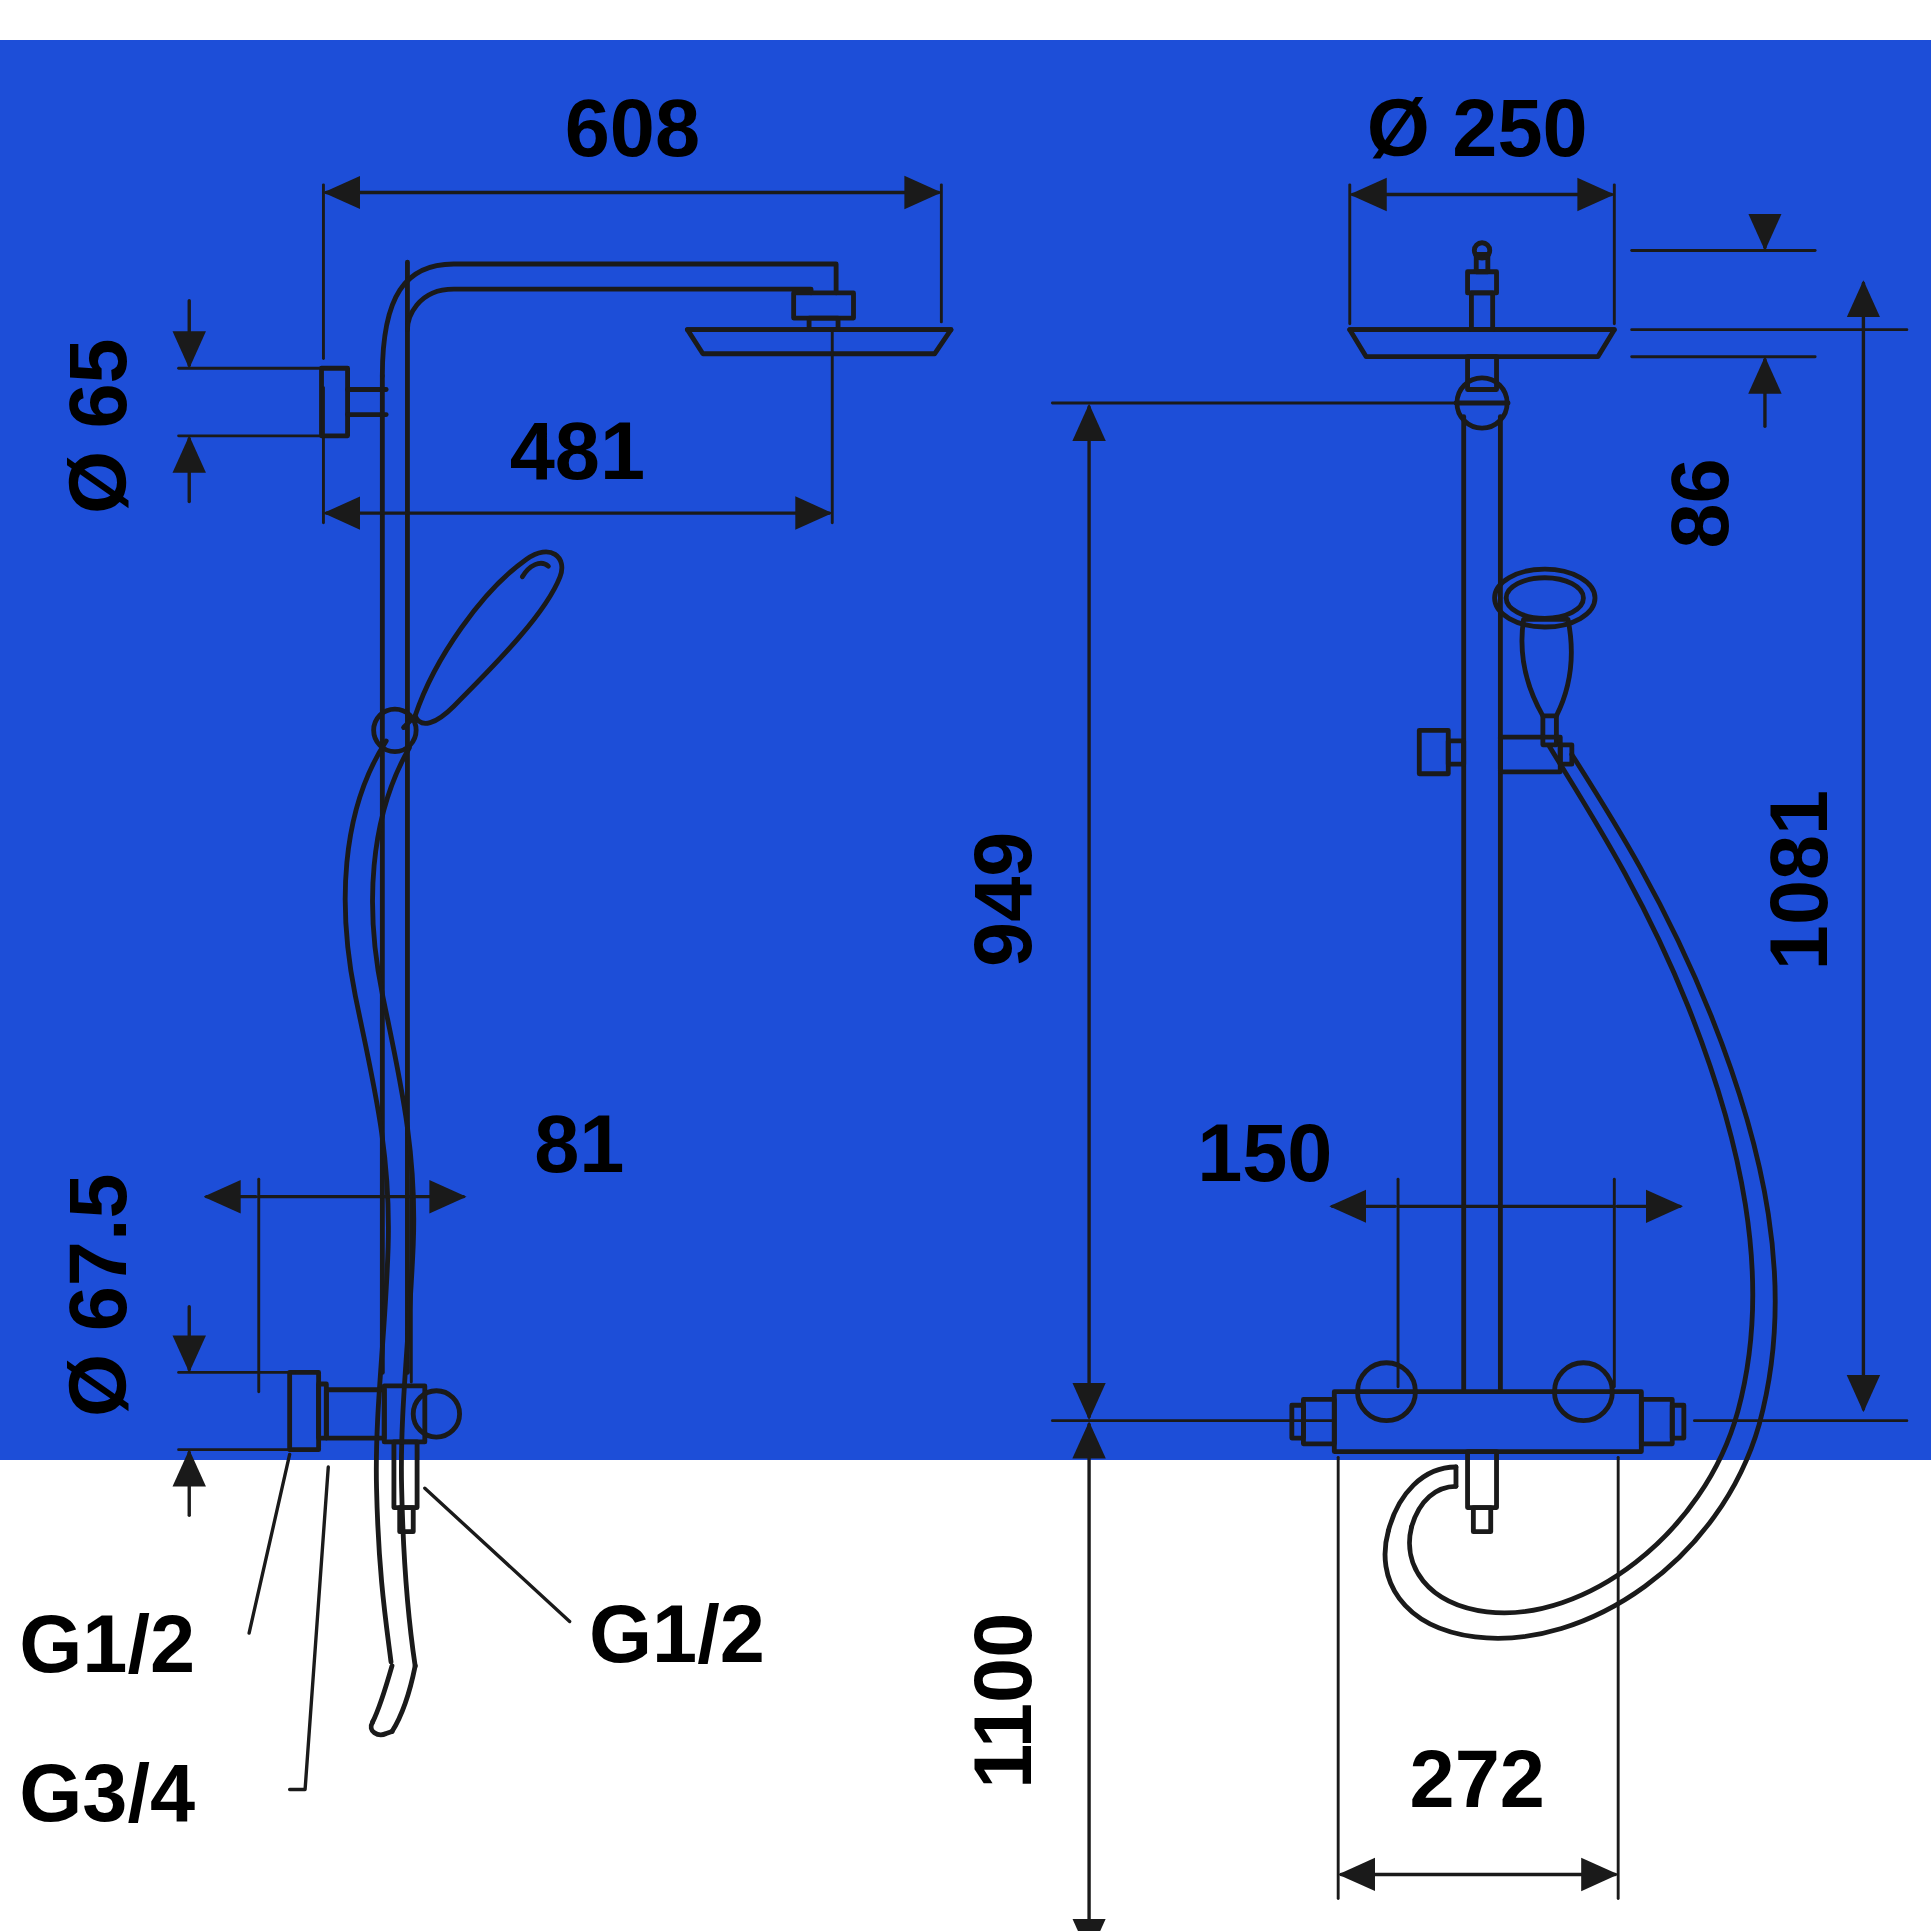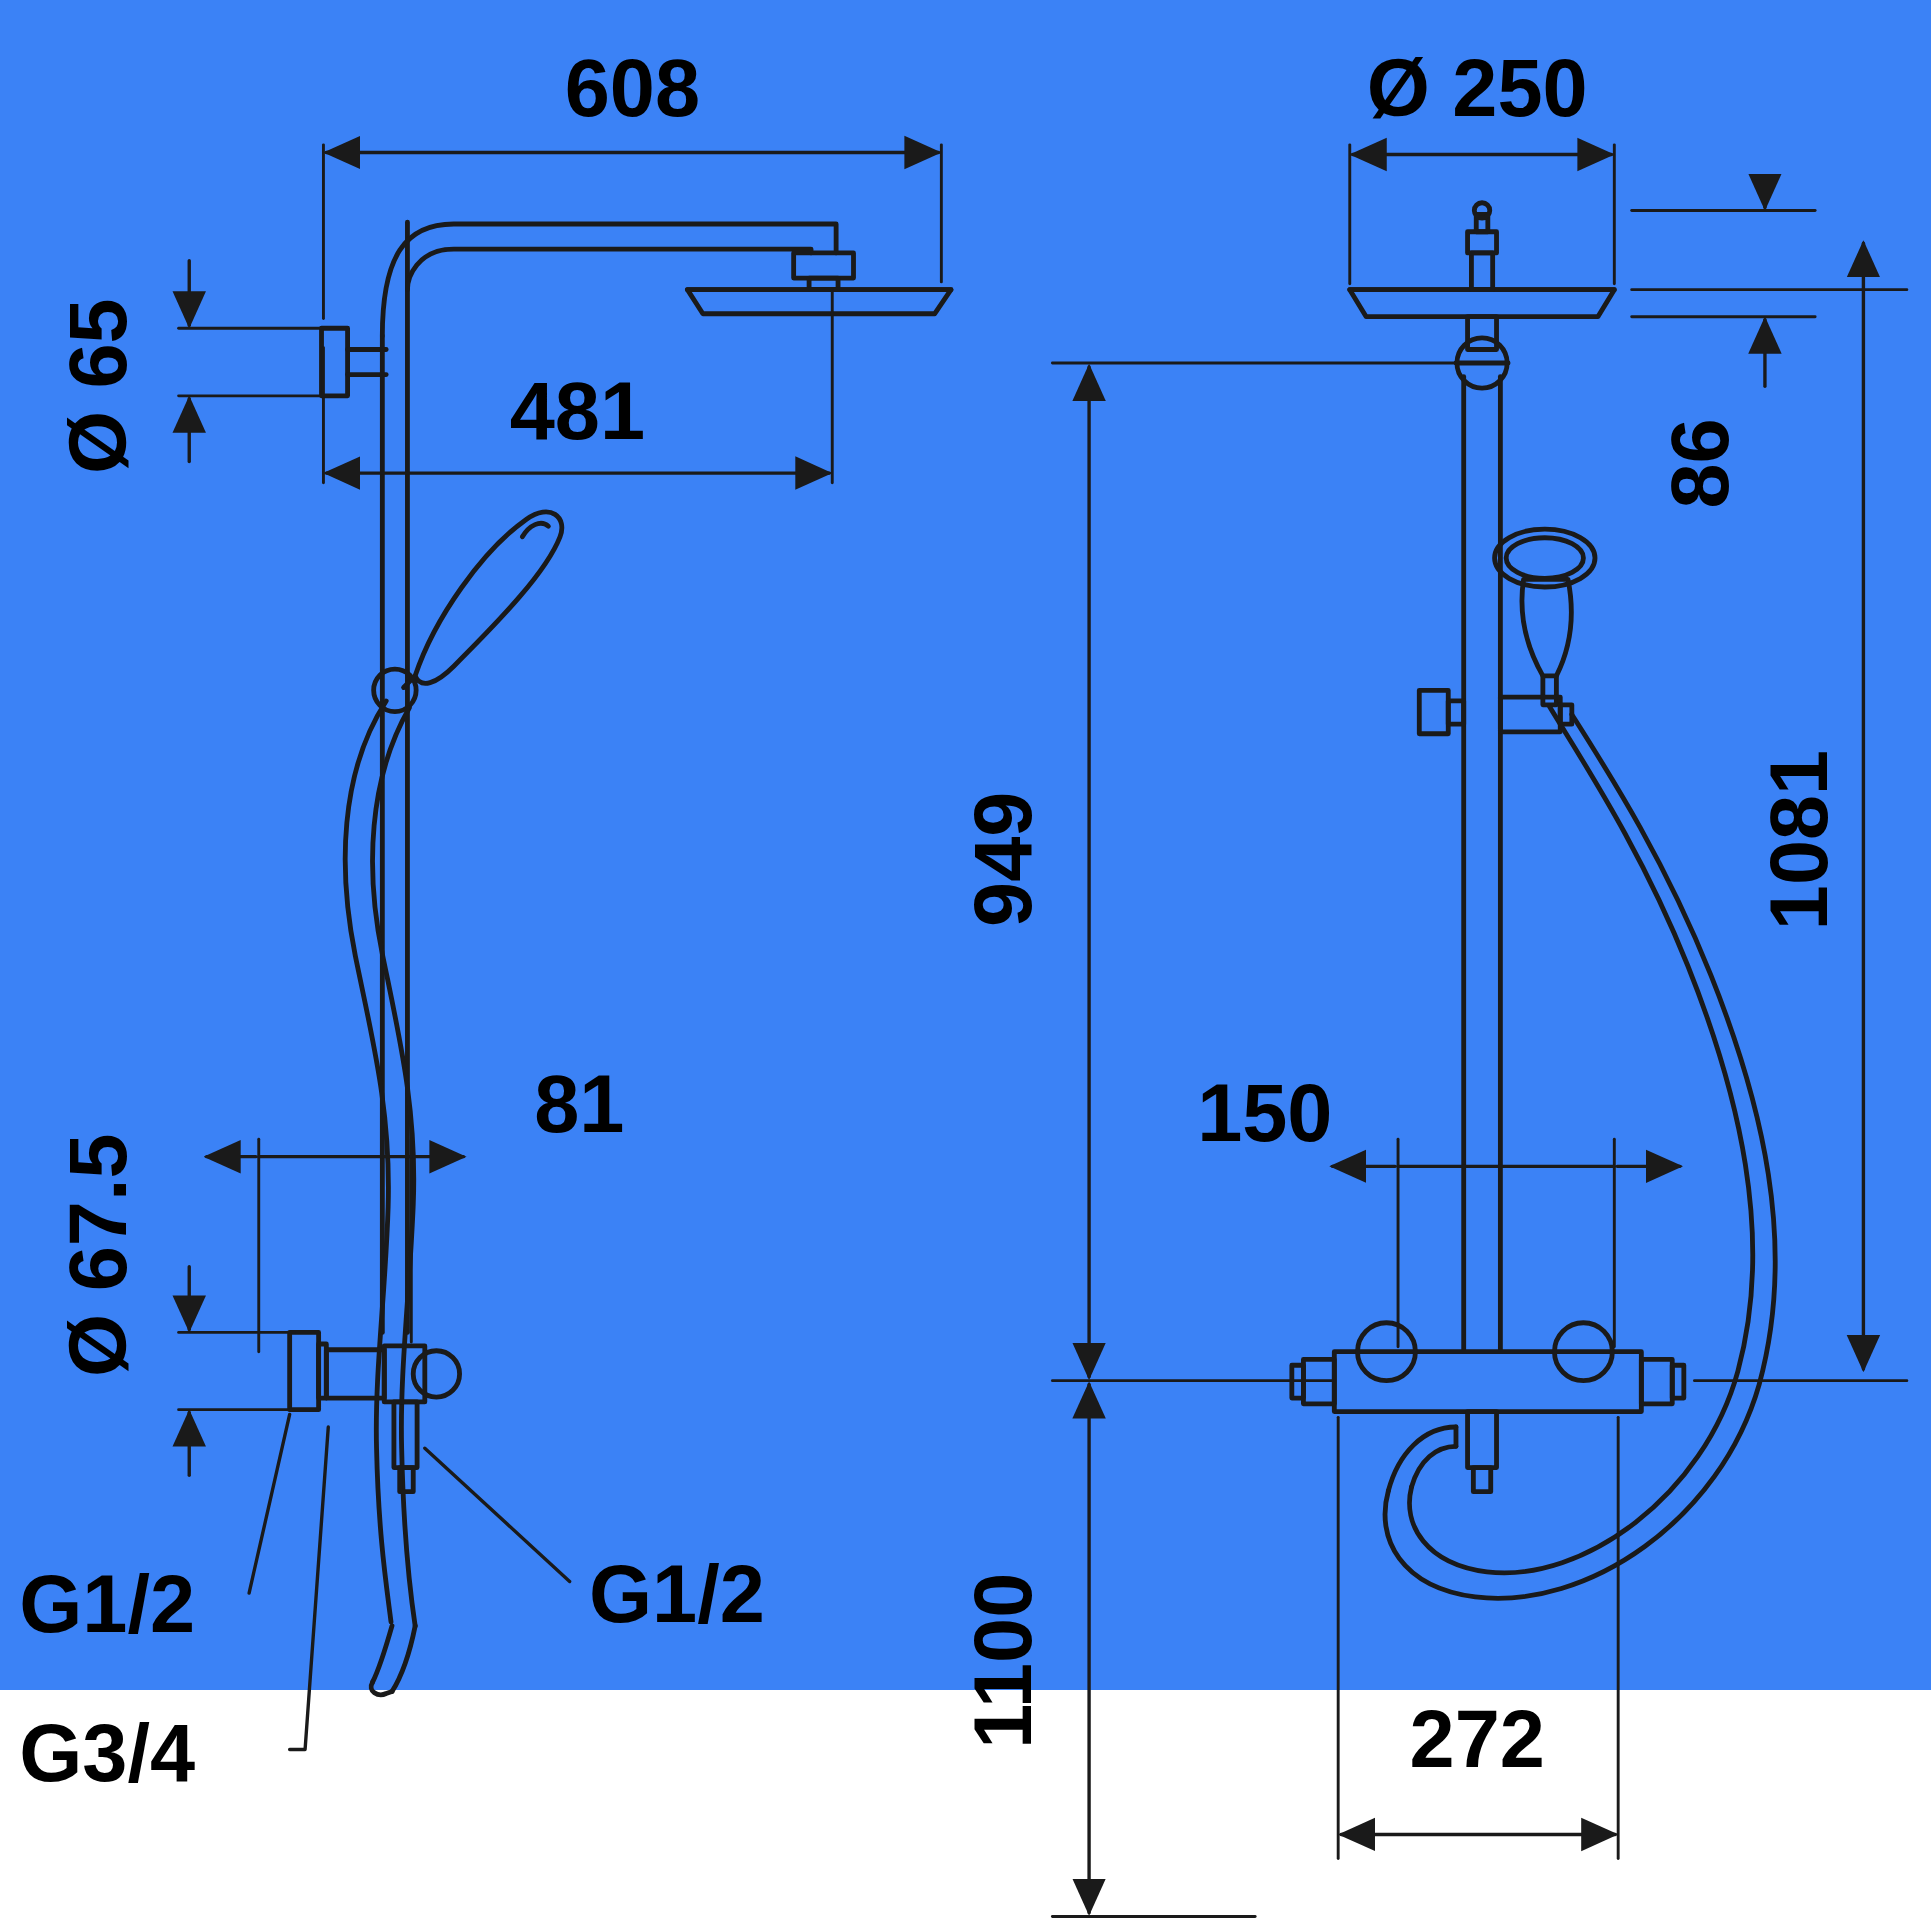--- a/index.html
+++ b/index.html
@@ -9,22 +9,23 @@
   }
   body {
     width: 1931px;
     height: 1931px;
     font-family: "Liberation Sans", sans-serif;
     overflow: hidden;
   }
   #sheet {
     position: relative;
     width: 1931px;
-    height: 1690px;
-    background: #3b82f6;
+    height: 1420px;
+    background: #1d4ed8;
+    margin-top: 40px;
   }
   #drawing {
     position: absolute;
     top: 0;
     left: 0;
   }
   .dim-text {
     font-family: "Liberation Sans", sans-serif;
     font-weight: bold;
     fill: #000000;

